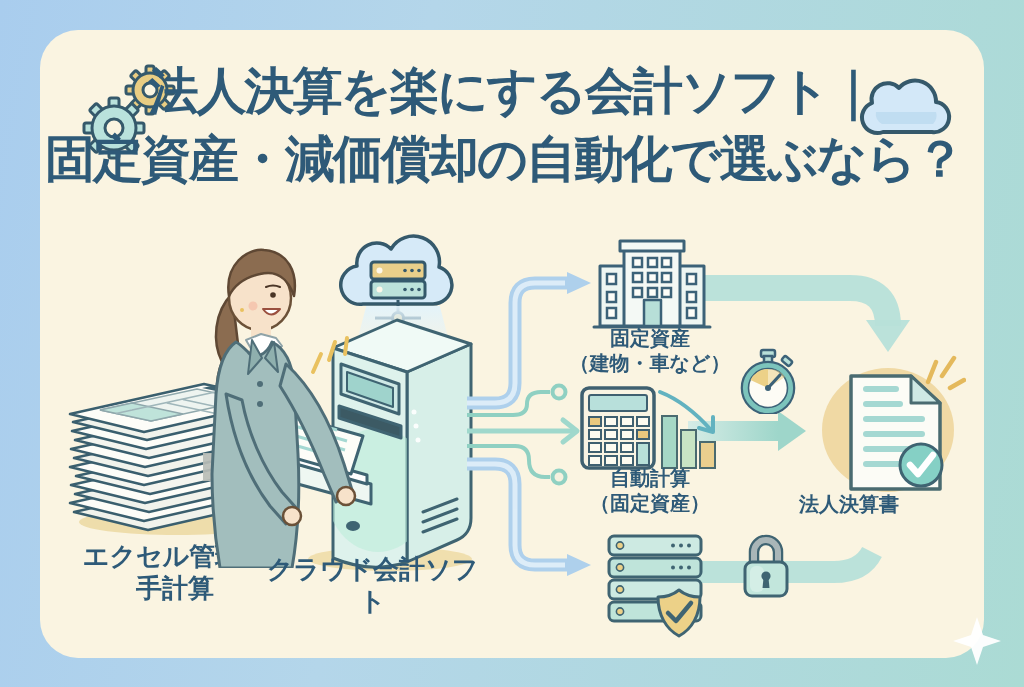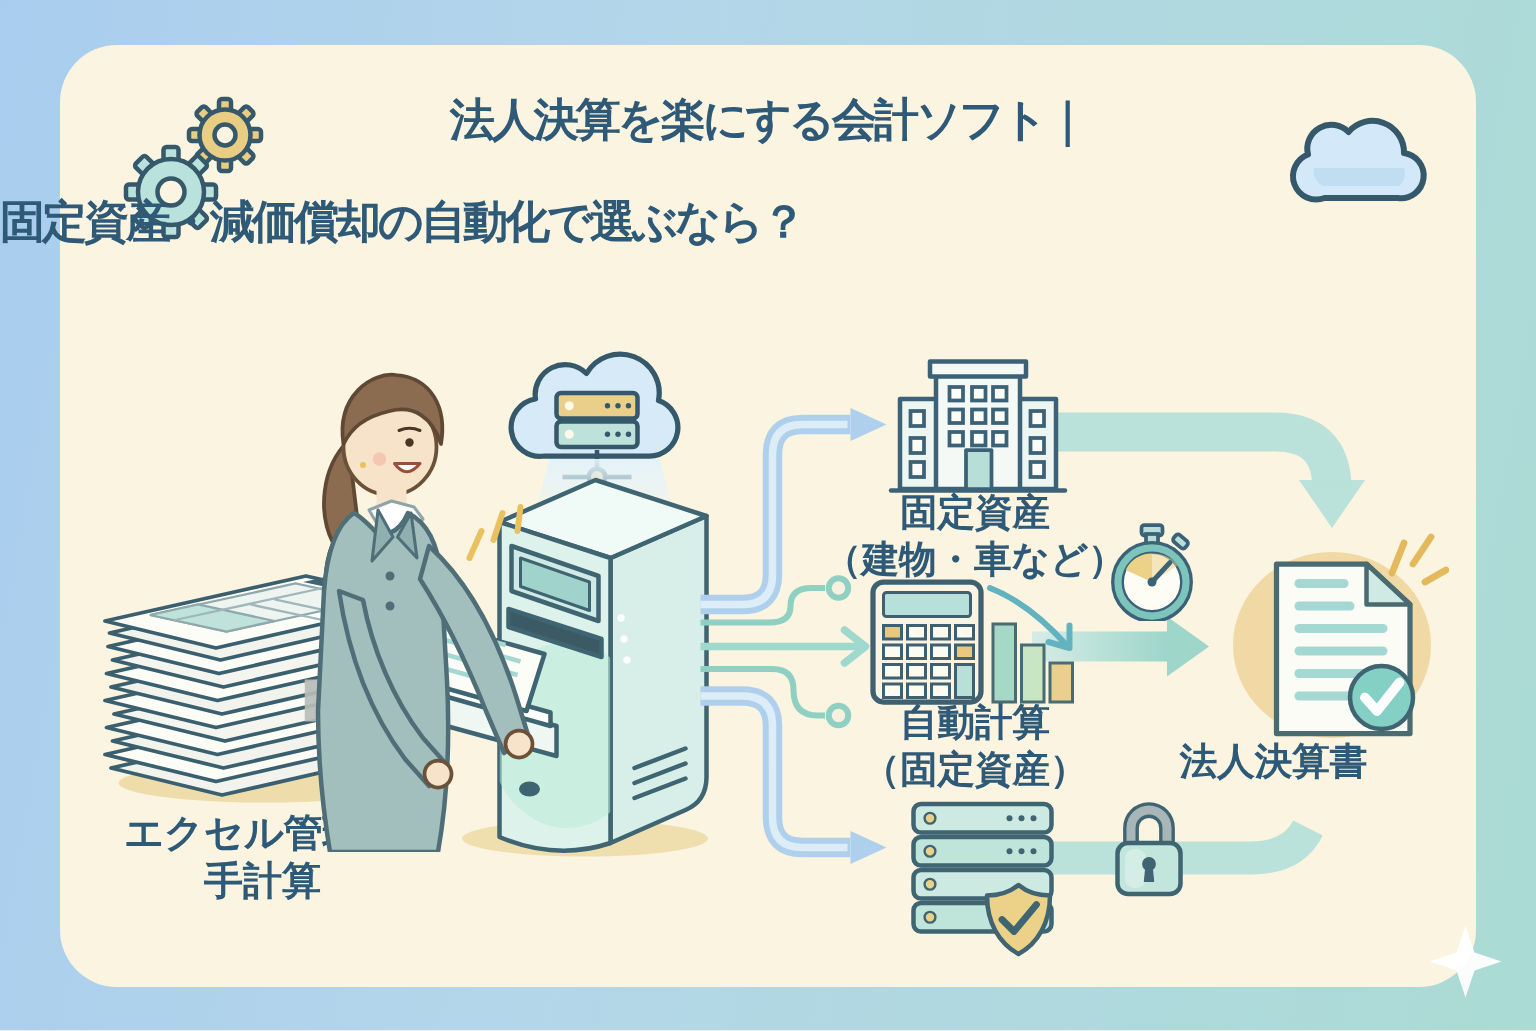--- a/index.html
+++ b/index.html
@@ -4,25 +4,25 @@
 <style>
   *{margin:0;padding:0;box-sizing:border-box}
   html,body{width:1024px;height:687px;overflow:hidden}
   .stage{position:relative;width:1024px;height:687px;
     background:linear-gradient(100deg,#a9cdee 0%,#b4d6ea 38%,#abdbd4 100%);
     font-family:"DejaVu Sans",sans-serif}
   .card{position:absolute;left:40px;top:30px;width:944px;height:628px;
     background:#faf4e1;border-radius:38px}
   .abs{position:absolute}
   .t1row{position:absolute;left:0;top:64px;width:1024px;text-align:center}
-  .ttl{font-size:30px;font-weight:800;color:#2e5a78;letter-spacing:-2px;line-height:1.1}
-  .t2row{position:absolute;left:0;top:132px;width:984px;}
+  .ttl{font-size:50px;font-weight:800;color:#2e5a78;letter-spacing:-2px;line-height:1.1}
+  .t2row{position:absolute;left:12px;top:132px;width:984px;text-align:center}
   .label{position:absolute;text-align:center;color:#2e5a78;font-weight:700;line-height:1.24}
   .lab26{font-size:26px}
-  .lab25{font-size:25px}
+  .lab25{font-size:20px}
   .beam{position:absolute;left:352px;top:306px;width:102px;height:54px;
     background:linear-gradient(180deg,rgba(226,243,251,.95),rgba(226,243,251,0));
     clip-path:polygon(14% 0,86% 0,100% 100%,0 100%)}
   .ycircle{position:absolute;left:822px;top:368px;width:132px;height:124px;
     border-radius:50%;background:#f0d9a4}
   svg{display:block}
 </style>
 </head>
 <body>
 
@@ -168,21 +168,21 @@
     <path d="M56 106 L66 124 L52 140 Z" fill="#8fb0ae" stroke="#4f6e78" stroke-width="2" stroke-linejoin="round"></path>
     <path d="M78 108 L69 124 L82 138 Z" fill="#8fb0ae" stroke="#4f6e78" stroke-width="2" stroke-linejoin="round"></path>
     <circle cx="64" cy="150" r="3" fill="#4f6e78"></circle>
     <circle cx="64" cy="170" r="3" fill="#4f6e78"></circle>
     <path d="M90 130 C112 150 132 180 148 230 L156 256 L140 268 L128 240 C116 210 102 180 84 152 Z" fill="#a2bebd" stroke="#4f6e78" stroke-width="3" stroke-linejoin="round"></path>
     <circle cx="150" cy="262" r="9" fill="#f7e2ca" stroke="#6b5138" stroke-width="2.5"></circle>
     <path d="M30 160 C36 200 50 240 74 272 L90 290 L102 276 L86 258 C66 232 52 198 46 166 Z" fill="#a2bebd" stroke="#4f6e78" stroke-width="3" stroke-linejoin="round"></path>
     <circle cx="96" cy="282" r="9" fill="#f7e2ca" stroke="#6b5138" stroke-width="2.5"></circle>
   </svg>
   <div class="label lab26" style="left:255px;top:553px;width:235px">
-    <br>
+    <span>クラウド会計ソフト</span><br>
   </div>
 
   <svg class="abs" style="left:455px;top:255px" width="145" height="335" viewBox="0 0 145 335">
     <g fill="none" stroke="#aed0ec" stroke-width="13">
       <path d="M12 148 L40 148 Q60 148 60 128 L60 48 Q60 28 80 28 L112 28"></path>
       <path d="M12 209 L40 209 Q60 209 60 229 L60 290 Q60 310 80 310 L112 310"></path>
     </g>
     <g fill="none" stroke="#e2f0fa" stroke-width="5" opacity=".9">
       <path d="M12 148 L40 148 Q60 148 60 128 L60 48 Q60 28 80 28 L110 28"></path>
       <path d="M12 209 L40 209 Q60 209 60 229 L60 290 Q60 310 80 310 L110 310"></path>

